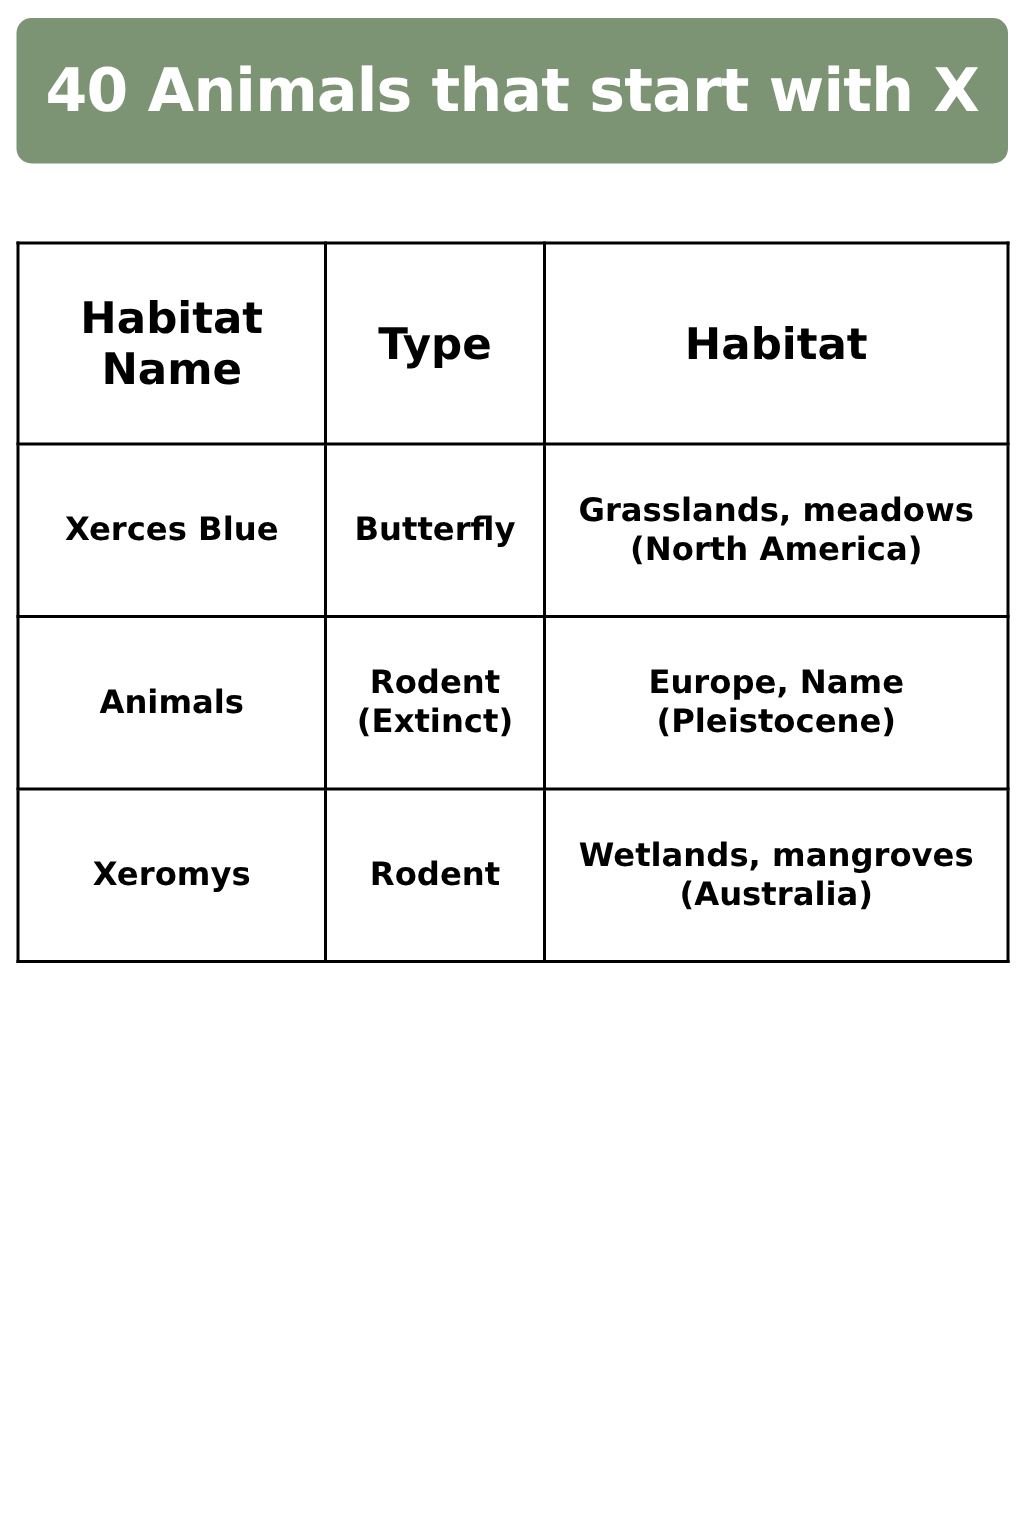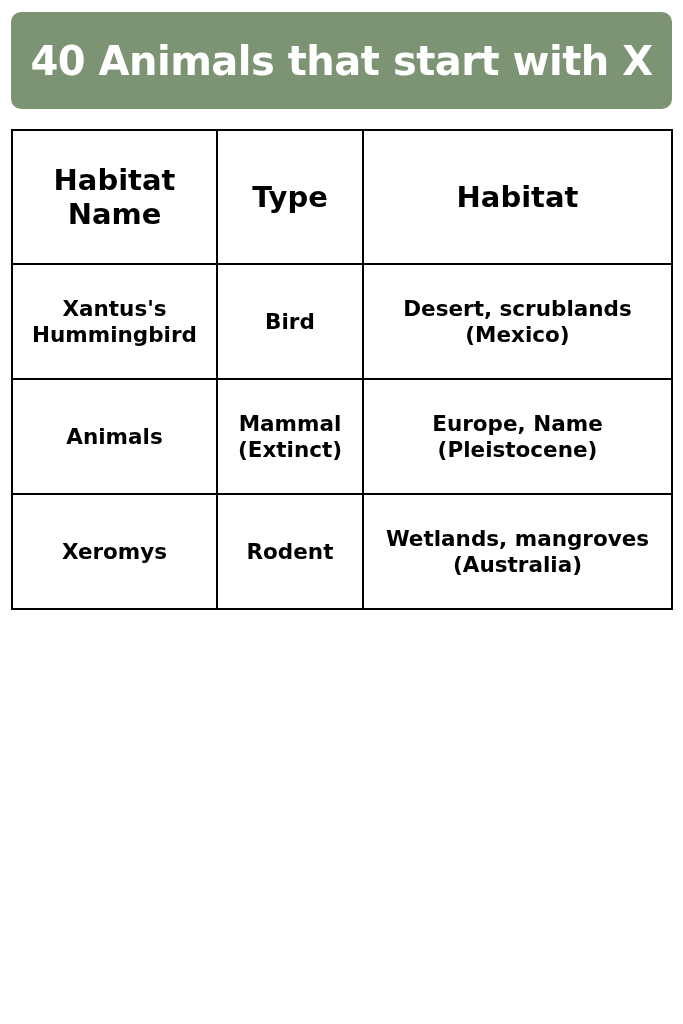--- a/index.html
+++ b/index.html
@@ -14,20 +14,21 @@
     position: relative;
     overflow: hidden;
   }
   .page {
     width: 683px;
     height: 1024px;
     box-sizing: border-box;
     padding: 12px 11px 0 11px;
     display: flex;
     flex-direction: column;
+    gap: 32px;
   }
   .title-banner {
     background: #7c9473;
     border-radius: 10px;
     height: 97px;
     display: flex;
     align-items: center;
     justify-content: center;
     flex: none;
   }
@@ -92,27 +93,27 @@
       </colgroup>
       <thead>
         <tr>
           <th>Habitat Name</th>
           <th>Type</th>
           <th>Habitat</th>
         </tr>
       </thead>
       <tbody>
         <tr>
-          <td>Xantus's Hummingbird</td>
-          <td>Bird</td>
-          <td>Desert, scrublands (Mexico)</td>
+          <td>Xerces Blue</td>
+          <td>Butterfly</td>
+          <td>Grasslands, meadows (North America)</td>
         </tr>
         <tr>
           <td>Animals</td>
-          <td>Mammal (Extinct)</td>
+          <td>Rodent (Extinct)</td>
           <td>Europe, Name (Pleistocene)</td>
         </tr>
         <tr>
           <td>Xeromys</td>
           <td>Rodent</td>
           <td>Wetlands, mangroves (Australia)</td>
         </tr>
       </tbody>
     </table>
   </div>

